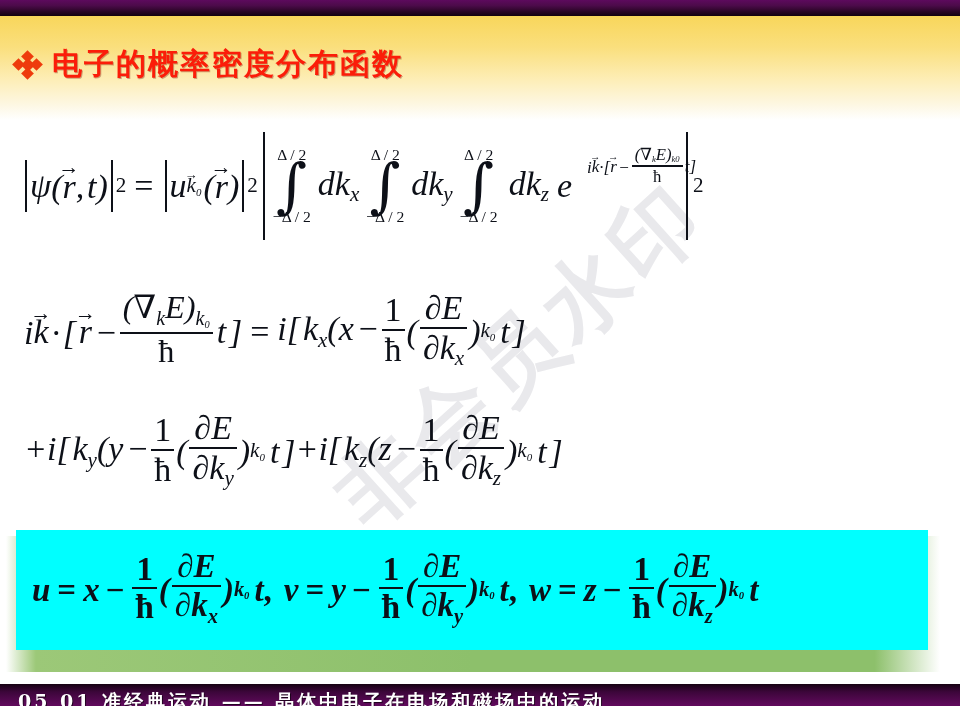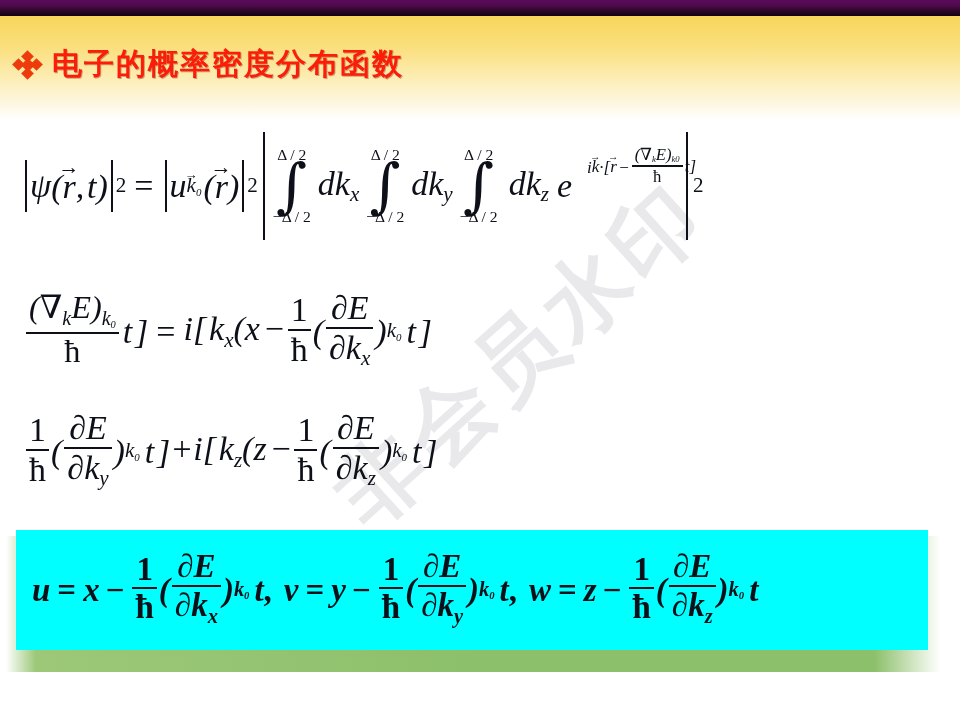--- a/index.html
+++ b/index.html
@@ -358,20 +358,21 @@
         <span class="den up">ħ</span>
       </span>
       <span><i>t</i>]</span>
     </span>
 
     <span class="tallbar bigbar"></span>
     <span class="sup" style="vertical-align:2.3em">2</span>
   </div>
 
   <div id="eq2" class="math">
+    <span><i>i</i><span class="vec">k</span> · [ <span class="vec">r</span> −</span>
     <span class="frac" style="font-size:0.95em">
       <span class="num">(∇<span class="sub">k</span><i>E</i>)<span class="sub">k<span class="sub2">0</span></span></span>
       <span class="bar"></span>
       <span class="den up">ħ</span>
     </span>
     <span style="margin-left:2px"><i>t</i> ]</span>
     <span class="up" style="margin:0 8px">=</span>
     <span><i>i</i>[ <i>k</i><span class="sub">x</span>(<i>x</i> −</span>
     <span class="frac">
       <span class="num up">1</span>
@@ -383,20 +384,21 @@
       <span class="num">∂<i>E</i></span>
       <span class="bar"></span>
       <span class="den">∂<i>k</i><span class="sub">x</span></span>
     </span>
     <span>)</span>
     <span class="sub">k<span class="sub2">0</span></span>
     <span style="margin-left:5px"><i>t</i> ]</span>
   </div>
 
   <div id="eq3" class="math">
+    <span>+<i>i</i>[ <i>k</i><span class="sub">y</span>(<i>y</i> −</span>
     <span class="frac">
       <span class="num up">1</span>
       <span class="bar"></span>
       <span class="den up">ħ</span>
     </span>
     <span>(</span>
     <span class="frac">
       <span class="num">∂<i>E</i></span>
       <span class="bar"></span>
       <span class="den">∂<i>k</i><span class="sub">y</span></span>
@@ -480,14 +482,17 @@
         <span class="num">∂<i>E</i></span>
         <span class="bar"></span>
         <span class="den">∂<i>k</i><span class="sub">z</span></span>
       </span>
       <span>)</span>
       <span class="sub">k<span class="sub2">0</span></span>
       <span style="margin-left:5px"><i>t</i></span>
     </div>
   </div>
 
+  <div id="footer-bar">
+    <span id="footer-text">05  01  准经典运动 ——  晶体中电子在电场和磁场中的运动</span>
+  </div>
 
 </div>
 
 </body></html>

